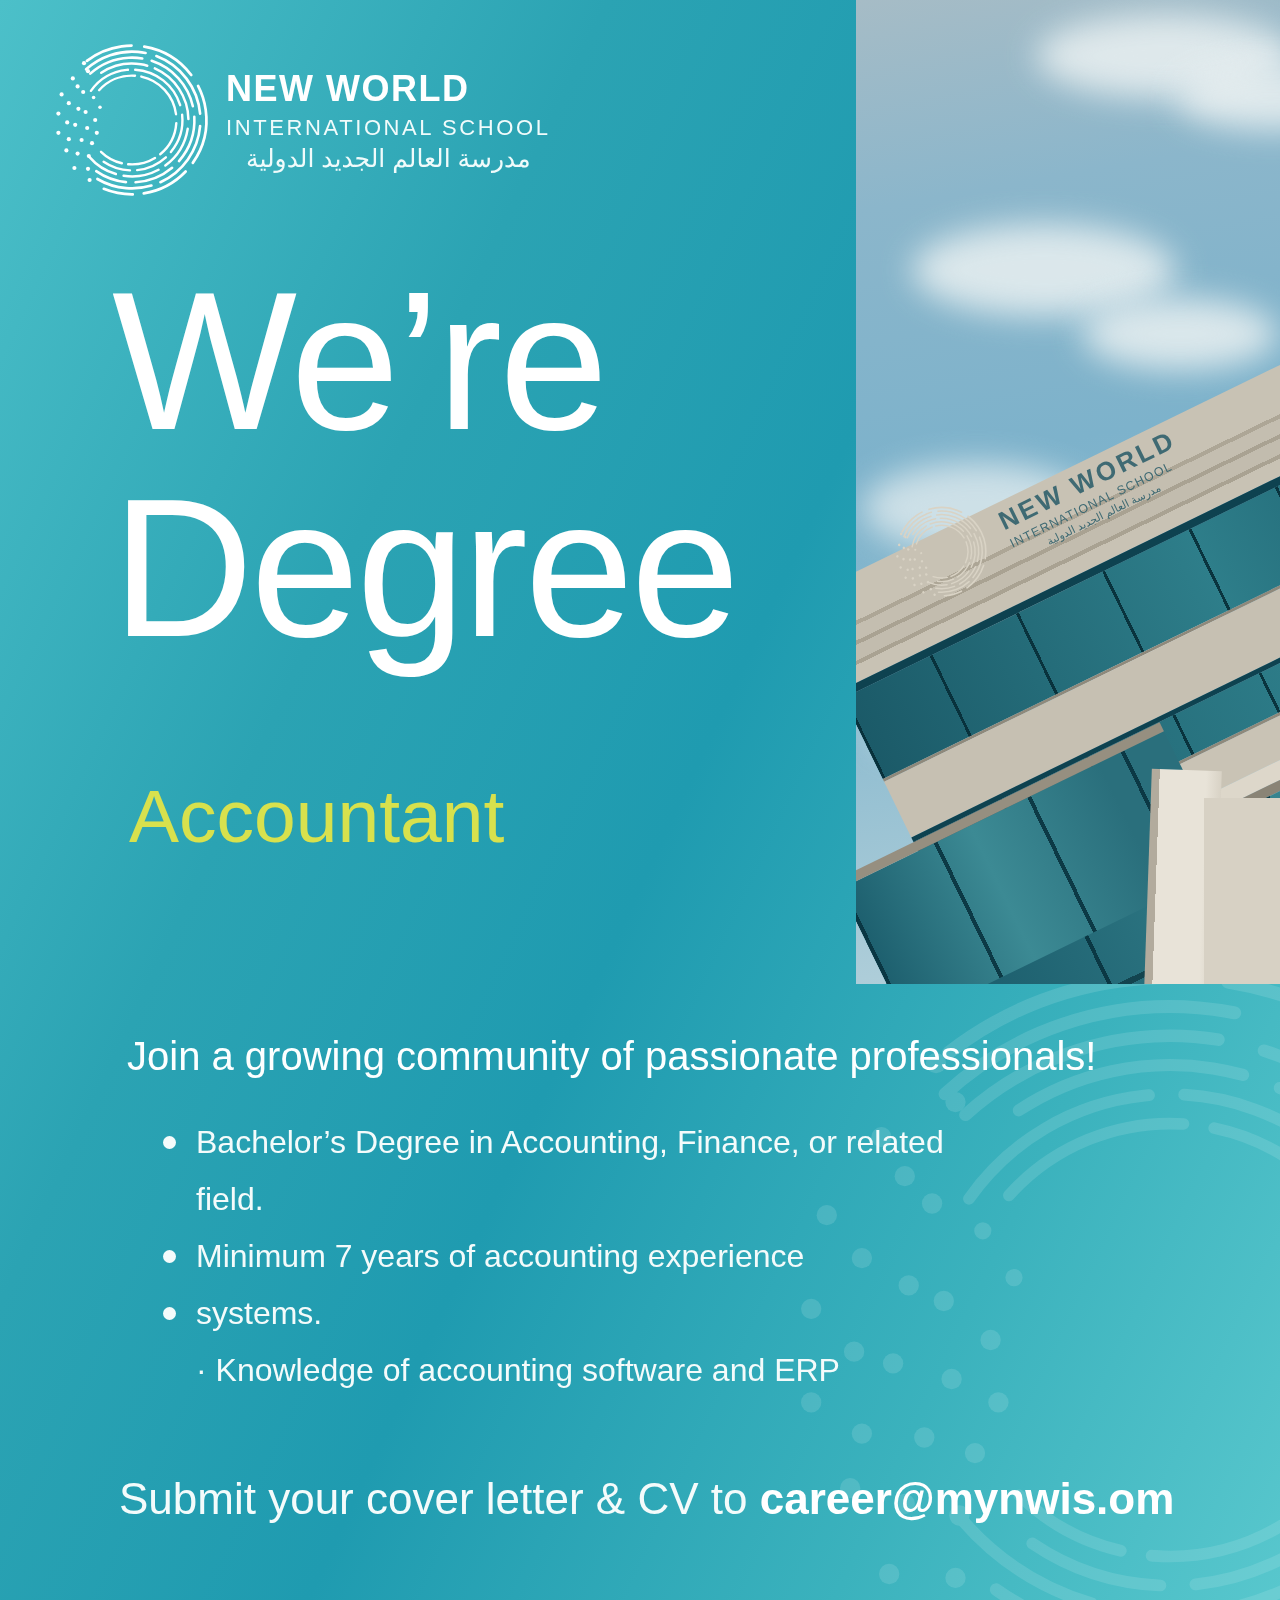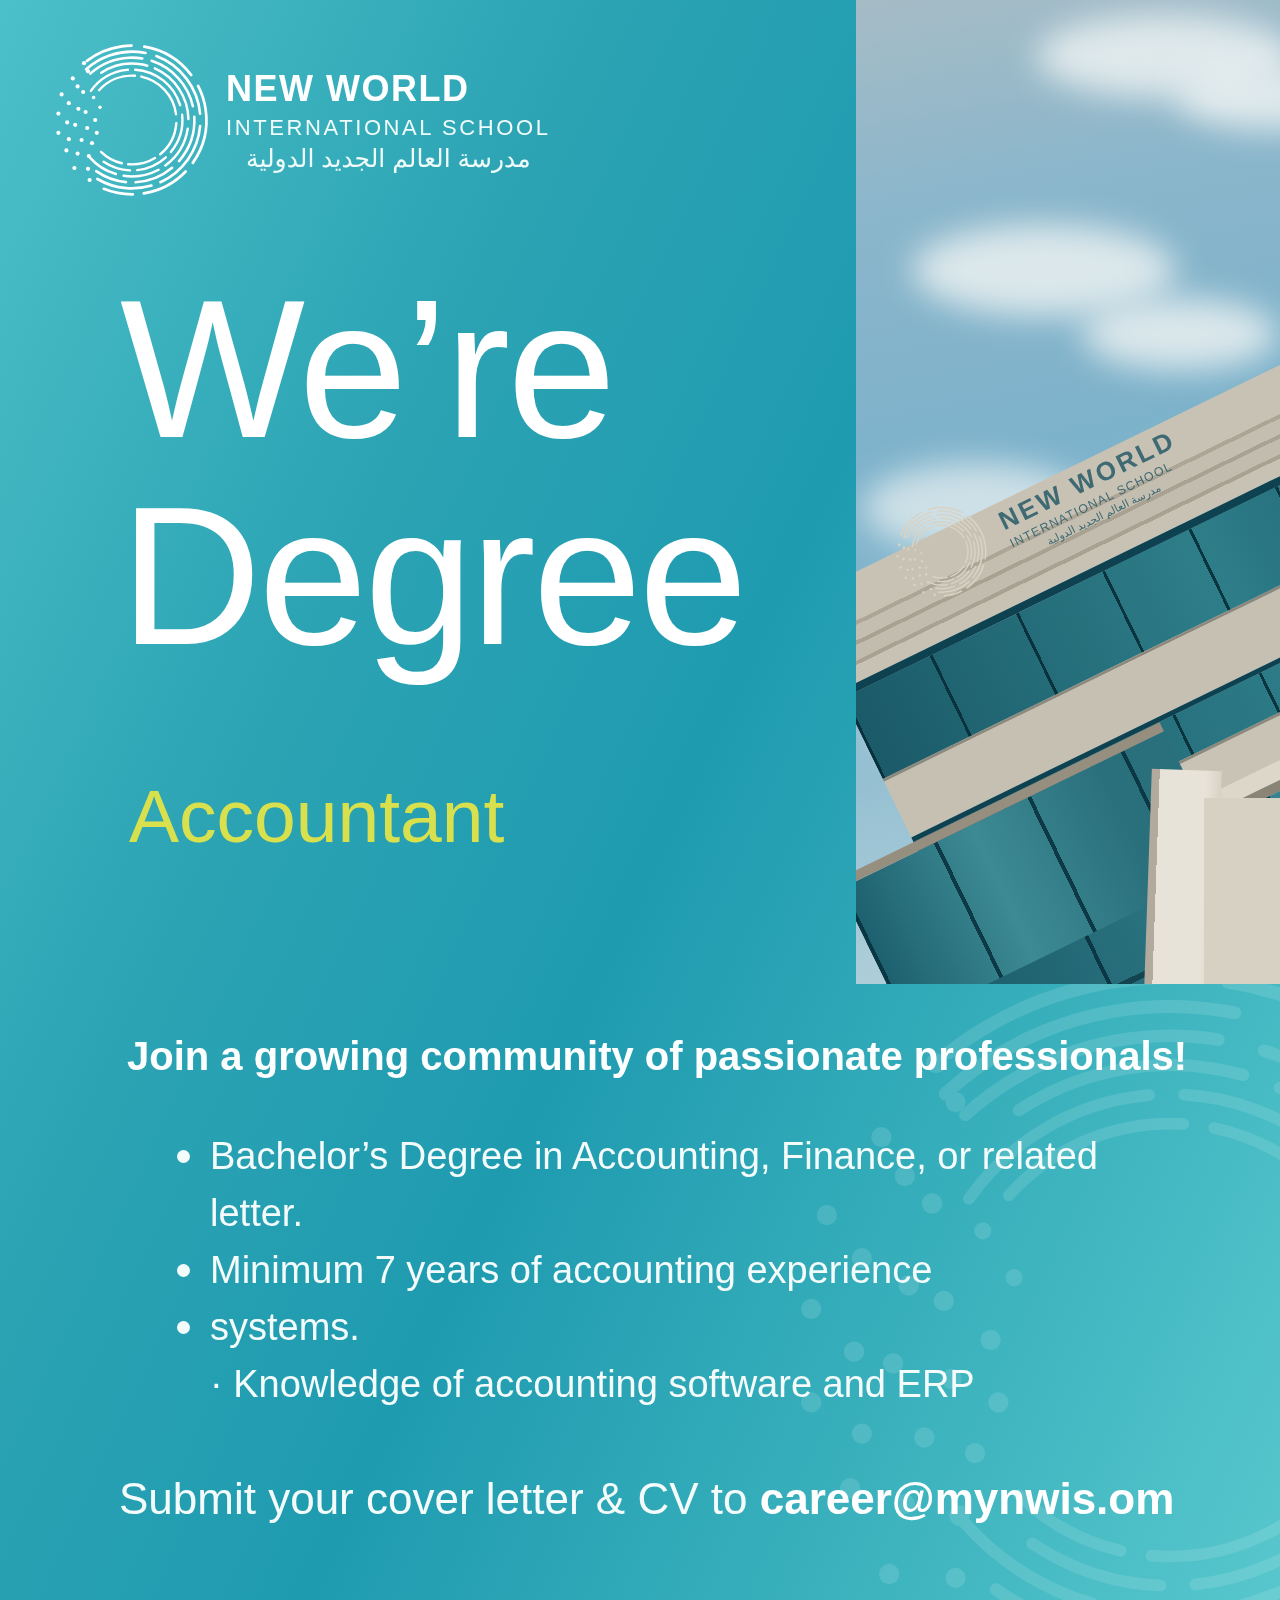--- a/index.html
+++ b/index.html
@@ -56,23 +56,23 @@
     transform:rotate(-26deg);transform-origin:0 0;border-top:10px solid #968f80;
     background:repeating-linear-gradient(90deg,rgba(8,50,62,.9) 0 4px,transparent 4px 104px),
     linear-gradient(90deg,#1d5f6e,#3c8a94 40%,#2a6f7c 80%);}
   .pillar{position:absolute;left:292px;top:770px;width:70px;height:220px;transform:rotate(2deg);
     background:linear-gradient(90deg,#b2ab9d 0 8px,#e8e3d8 8px 78%,#d8d2c5 100%);}
   .corner-wall{position:absolute;left:348px;top:798px;width:80px;height:190px;background:#d7d1c4;}
   
   .watermark{position:absolute;left:780px;top:950px;width:780px;height:780px;
     color:#d8f4f4;opacity:.15;pointer-events:none;}
   
-  .intro{position:absolute;left:127px;top:1034px;font-size:40px;font-weight:bold;color:#fdffff;}
-  .req-list{position:absolute;left:158px;top:1112px;margin:16px;padding:0;list-style:none;
-    font-size:38px;color:#f4fbfb;}
+  .intro{position:absolute;left:127px;top:1034px;font-size:40px;font-weight:normal;color:#fdffff;}
+  .req-list{position:absolute;left:158px;top:1112px;margin:2px;padding:0;list-style:none;
+    font-size:32px;color:#f4fbfb;}
   .req-item{position:relative;padding-left:36px;}
   .req-dot{position:absolute;left:3px;top:22px;width:13px;height:13px;border-radius:50%;background:#f4fbfb;}
   .req-line{line-height:57px;white-space:nowrap;}
   .cta{position:absolute;left:119px;top:1474px;font-size:44px;color:#f4fbfb;white-space:nowrap;}
   .cta b{font-weight:bold;color:#ffffff;}
 </style>
 </head>
 <body>
 
 <svg width="0" height="0" style="position:absolute">
@@ -160,34 +160,34 @@
     <svg class="logo-mark" viewBox="0 0 200 200">
       <use href="#nwis-mark"></use>
     </svg>
     <div class="logo-text">
       <div class="logo-line1">NEW WORLD</div>
       <div class="logo-line2">INTERNATIONAL SCHOOL</div>
       <div class="logo-arabic" dir="rtl">مدرسة العالم الجديد الدولية</div>
     </div>
   </header>
 
-  <h1 class="headline" style="margin:8px">
+  <h1 class="headline" style="margin:0">
     <div>We’re</div>
     <div>Degree</div>
   </h1>
 
   <div class="position-title" style="color:#d8e14d">Accountant</div>
 
   <h2 class="intro" style="margin:0">Join a growing community of passionate professionals!</h2>
 
   <ul class="req-list">
     <li class="req-item">
       <span class="req-dot"></span>
       <div class="req-line">Bachelor’s Degree in Accounting, Finance, or related</div>
-      <div class="req-line">letter.</div>
+      <div class="req-line">field.</div>
     </li>
     <li class="req-item">
       <span class="req-dot"></span>
       <div class="req-line">Minimum 7 years of accounting experience</div>
     </li>
     <li class="req-item">
       <span class="req-dot"></span>
       <div class="req-line">systems.</div>
       <div class="req-line">· Knowledge of accounting software and ERP</div>
     </li>

